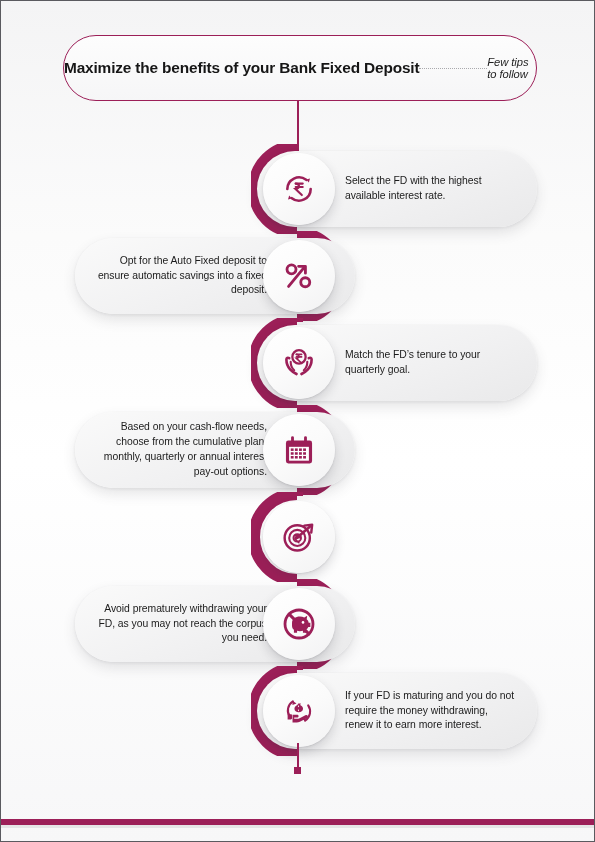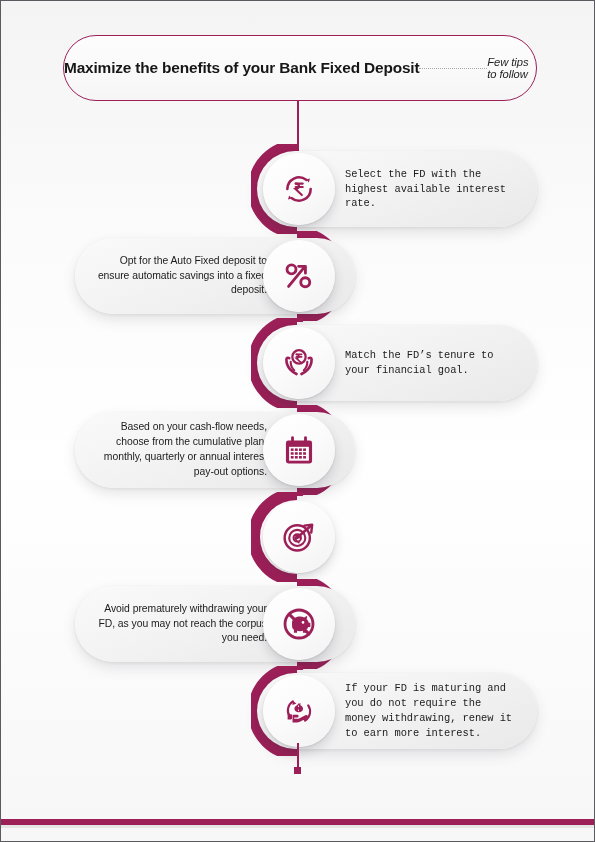--- a/index.html
+++ b/index.html
@@ -65,21 +65,21 @@
     border-radius:38px;
     background:linear-gradient(160deg,#fafafa 0%,#f1f1f2 55%,#e9e9ea 100%);
     box-shadow:0 6px 13px rgba(60,60,70,.13),0 1px 3px rgba(60,60,70,.09);
     display:flex;align-items:center;
   }
   .row.right .pill{left:256px;justify-content:flex-start;padding-left:88px;padding-right:20px;}
   .row.left  .pill{left:74px; justify-content:flex-end; padding-right:88px;padding-left:20px;}
   .pill-text{
     font-size:10.4px;line-height:1.42;color:#1b1b1b;letter-spacing:-0.05px;
   }
-  .row.right .pill-text{text-align:left;font-family:Liberation Mono, monospace;}
+  .row.right .pill-text{text-align:left;}
   .row.left  .pill-text{text-align:right;}
 
   
   .ribbon{position:absolute;top:-1px;width:96px;height:90px;overflow:visible;}
   .row.right .ribbon{left:250px;}
   .row.left  .ribbon{left:250px;}
 
   .node{
     position:absolute;top:8px;left:262px;
     width:72px;height:72px;border-radius:50%;
@@ -155,21 +155,21 @@
     </svg>
           </span>
         </div>
       </div>
       <div class="row right" style="top: 318px;">
         <div class="ribbon"><svg width="96" height="90" viewBox="0 0 96 90" fill="none">
       <path d="M46 2 A42 42 0 0 0 46 88" stroke="#9c1f58" stroke-width="12" fill="none" stroke-linecap="butt"></path>
       <path d="M46 -8 L46 4" stroke="#9c1f58" stroke-width="12"></path>
     </svg></div>
         <div class="pill">
-          <div class="pill-text">Match the FD’s tenure to your financial goal.</div>
+          <div class="pill-text">Match the FD’s tenure to your quarterly goal.</div>
         </div>
         <div class="node">
           <span>
     <svg width="42" height="42" viewBox="0 0 48 48" fill="none">
       <circle cx="24" cy="17" r="7.6" stroke="#9c1f58" stroke-width="2.6"></circle>
       <g stroke="#9c1f58" stroke-width="1.9" stroke-linecap="round" fill="none">
         <path d="M21 14.2h6"></path>
                 <path d="M21 17h6"></path>
         <path d="M21 14.2c3.7 0 4 4.4 0 4.4l5.3 5"></path>
       </g>

